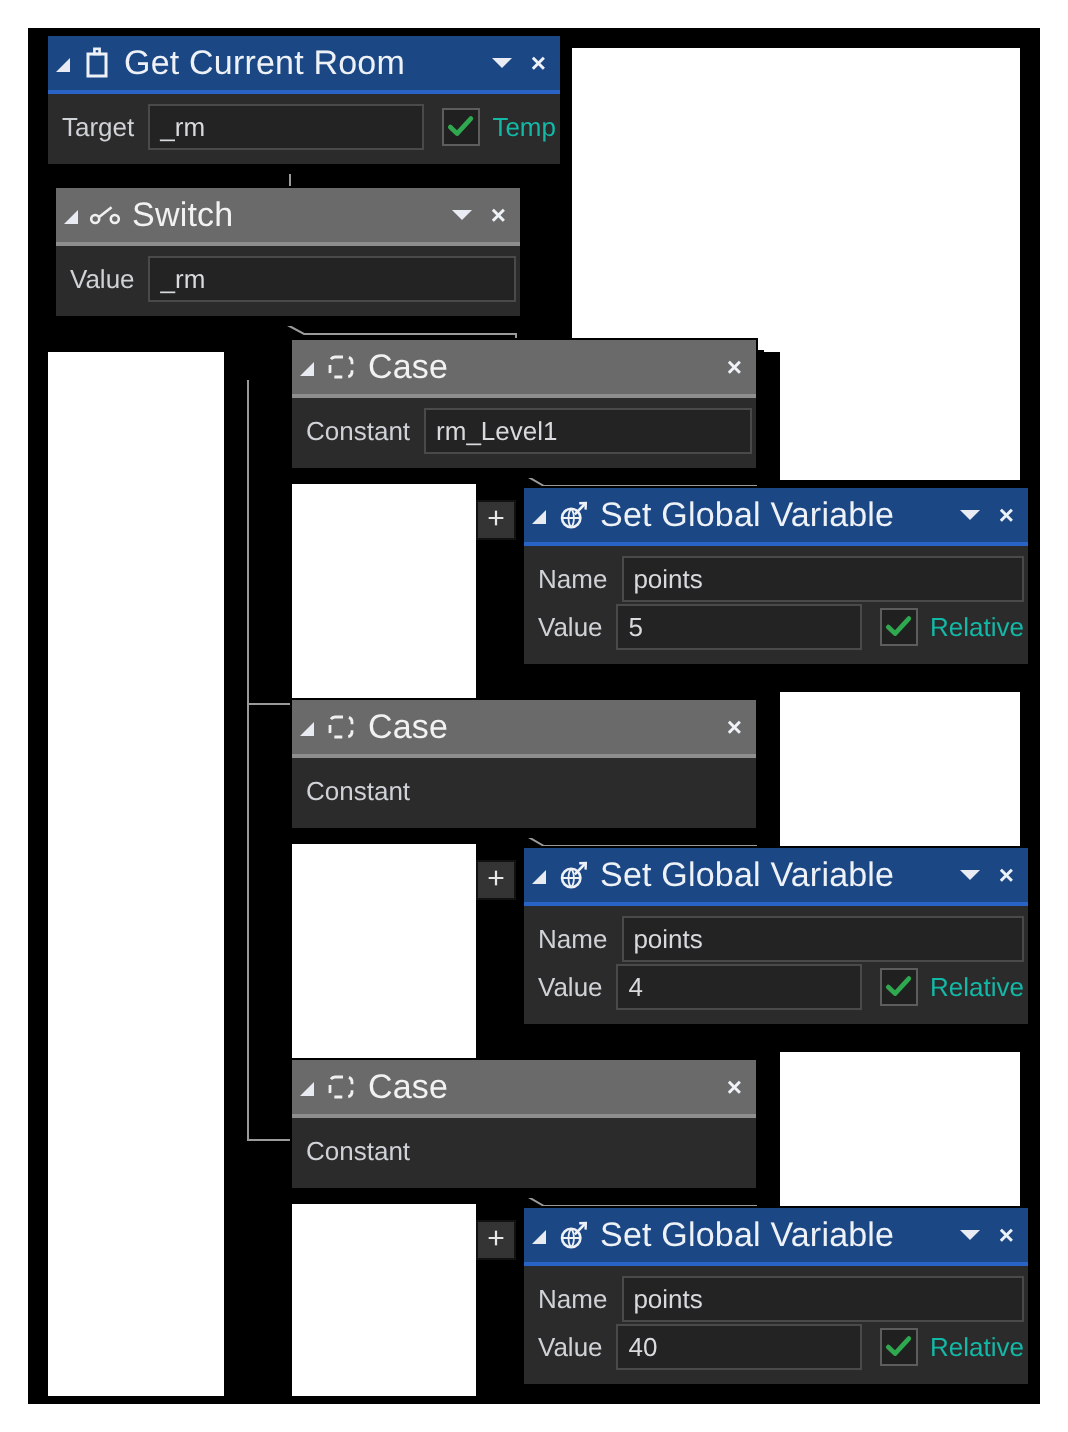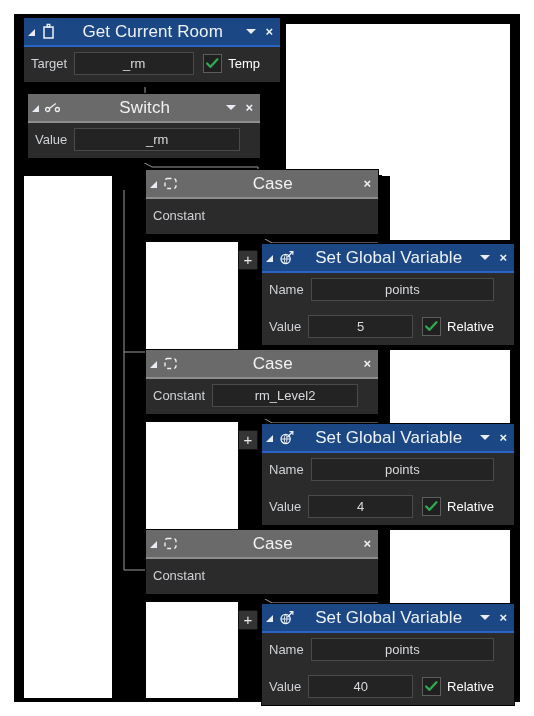--- a/index.html
+++ b/index.html
@@ -40,21 +40,20 @@
     height: 716px;
     pointer-events: none;
   }
 
   
   .node {
     position: absolute;
     background: #2b2b2b;
     box-shadow: 0 0 0 1px #000, 4px 5px 0 0 rgba(0,0,0,1);
     box-sizing: border-box;
-    text-align: center;
   }
   .node-shadowless {
     box-shadow: 0 0 0 1px #000;
   }
 
   .node-title {
     display: flex;
     align-items: center;
     height: 27px;
     padding: 0 5px 0 4px;
@@ -124,28 +123,28 @@
     color: #eef2f7;
     font-size: 13px;
     line-height: 13px;
     font-weight: bold;
     padding: 0 2px 0 2px;
     cursor: default;
   }
 
   
   .node-body {
-    padding: 6px 20px 7px 7px;
+    padding: 6px 2px 7px 7px;
     background: #2b2b2b;
   }
   .field-row {
     display: flex;
     align-items: center;
     height: 24px;
-    margin-bottom: 13px;
+    margin-bottom: 0;
   }
   .field-row:last-child { margin-bottom: 0; }
 
   .field-label {
     color: #cfd2d6;
     font-size: 13px;
     line-height: 15px;
     flex: 0 0 auto;
     margin-right: 7px;
     white-space: nowrap;
@@ -175,21 +174,21 @@
     width: 19px;
     height: 19px;
     background: #202020;
     border: 1px solid #5d5d5d;
     box-sizing: border-box;
     position: relative;
     flex: 0 0 auto;
   }
   .checkbox svg { display: block; }
   .check-label {
-    color: #ffffff;
+    color: #14b8a6;
     font-size: 13px;
     line-height: 15px;
     margin-left: 6px;
     white-space: nowrap;
   }
 
   
   .plus-btn {
     position: absolute;
     width: 20px;
@@ -302,20 +301,21 @@
         <svg viewBox="0 0 17 17" width="17" height="17">
           <path d="M5.5 3.5 h6 a2.5 2.5 0 0 1 2.5 2.5 v5 a2.5 2.5 0 0 1 -2.5 2.5 h-6 a2.5 2.5 0 0 1 -2.5 -2.5 v-5 a2.5 2.5 0 0 1 2.5 -2.5" fill="none" stroke="#f0f0f0" stroke-width="1.4" stroke-dasharray="4 3"></path>
         </svg>
       </span>
       <span class="node-title-text">Case</span>
       <span class="close-x">×</span>
     </div>
     <div class="node-body">
       <div class="field-row">
         <span class="field-label">Constant</span>
+        <span class="field-input">rm_Level1</span>
       </div>
     </div>
   </div>
 
   <div class="plus-btn" style="left:238px; top:250px;">+</div>
   <div class="node blue" style="left:262px; top:244px; width:252px;">
     <div class="node-title">
       <span class="collapse-tri"></span>
       <span class="title-icon">
         <svg viewBox="0 0 17 17" width="17" height="17">
@@ -356,21 +356,20 @@
         <svg viewBox="0 0 17 17" width="17" height="17">
           <path d="M5.5 3.5 h6 a2.5 2.5 0 0 1 2.5 2.5 v5 a2.5 2.5 0 0 1 -2.5 2.5 h-6 a2.5 2.5 0 0 1 -2.5 -2.5 v-5 a2.5 2.5 0 0 1 2.5 -2.5" fill="none" stroke="#f0f0f0" stroke-width="1.4" stroke-dasharray="4 3"></path>
         </svg>
       </span>
       <span class="node-title-text">Case</span>
       <span class="close-x">×</span>
     </div>
     <div class="node-body">
       <div class="field-row">
         <span class="field-label">Constant</span>
-        <span class="field-input">rm_Level2</span>
       </div>
     </div>
   </div>
 
   <div class="plus-btn" style="left:238px; top:430px;">+</div>
   <div class="node blue" style="left:262px; top:424px; width:252px;">
     <div class="node-title">
       <span class="collapse-tri"></span>
       <span class="title-icon">
         <svg viewBox="0 0 17 17" width="17" height="17">

